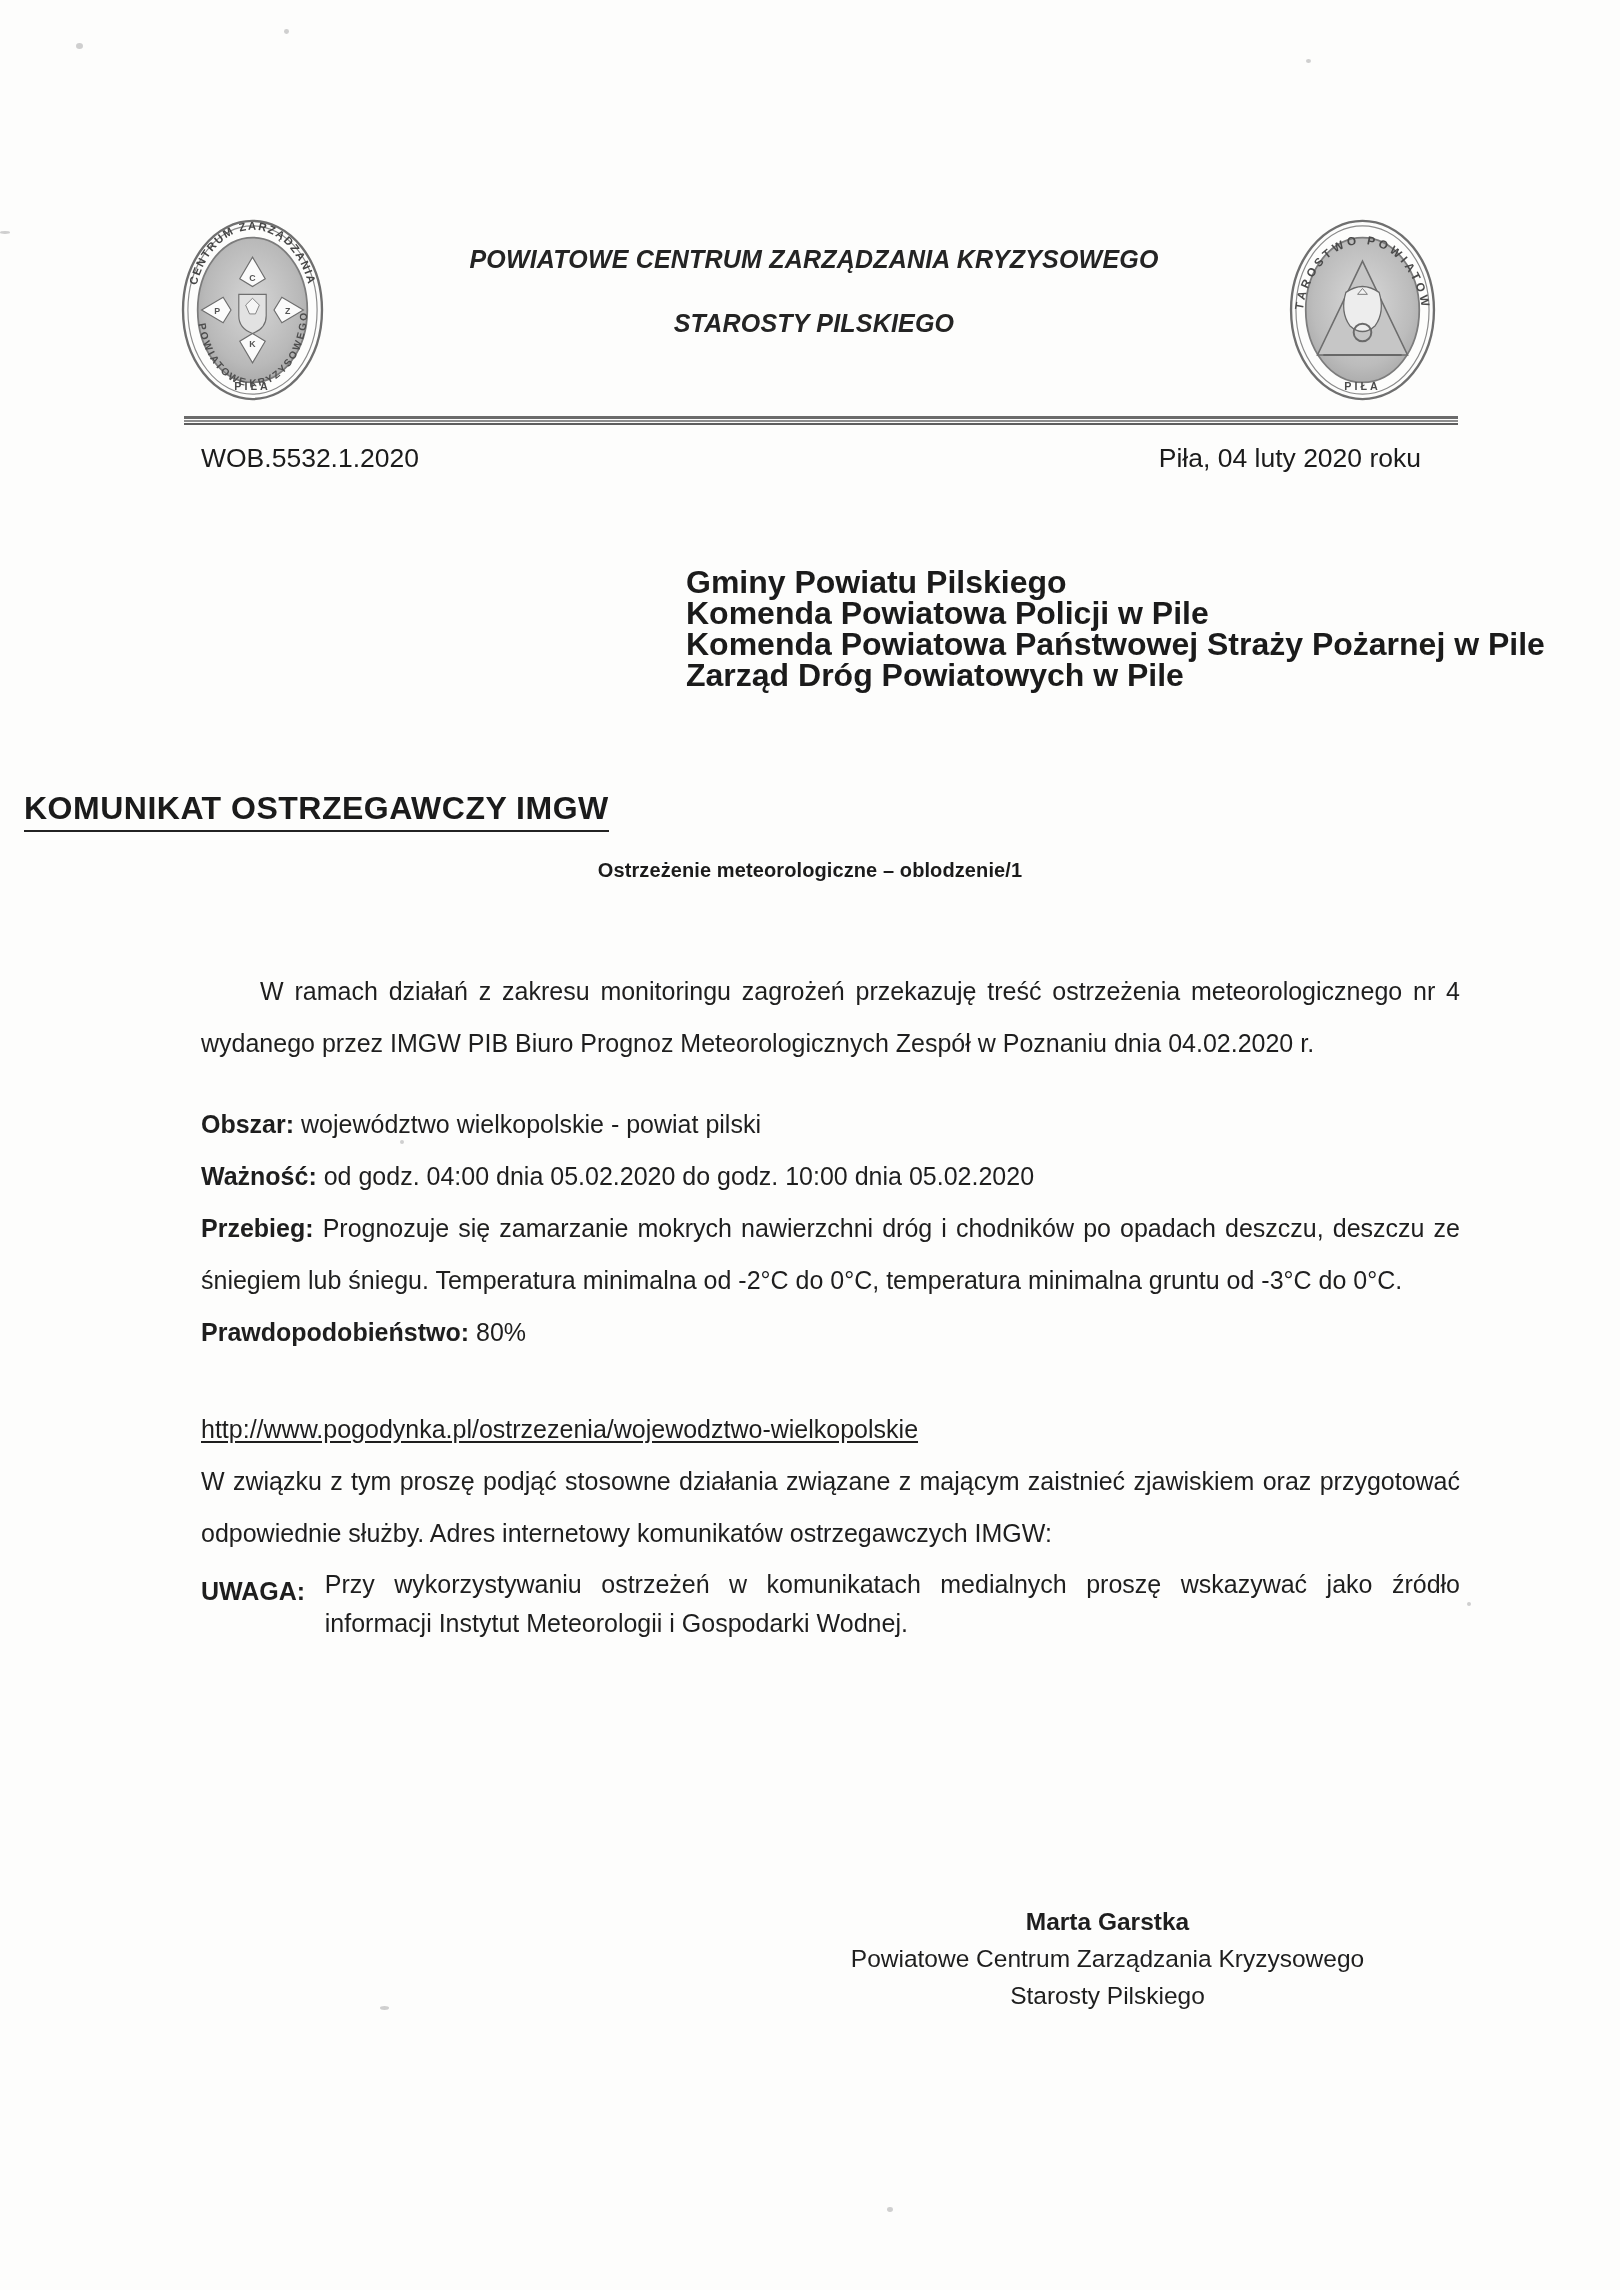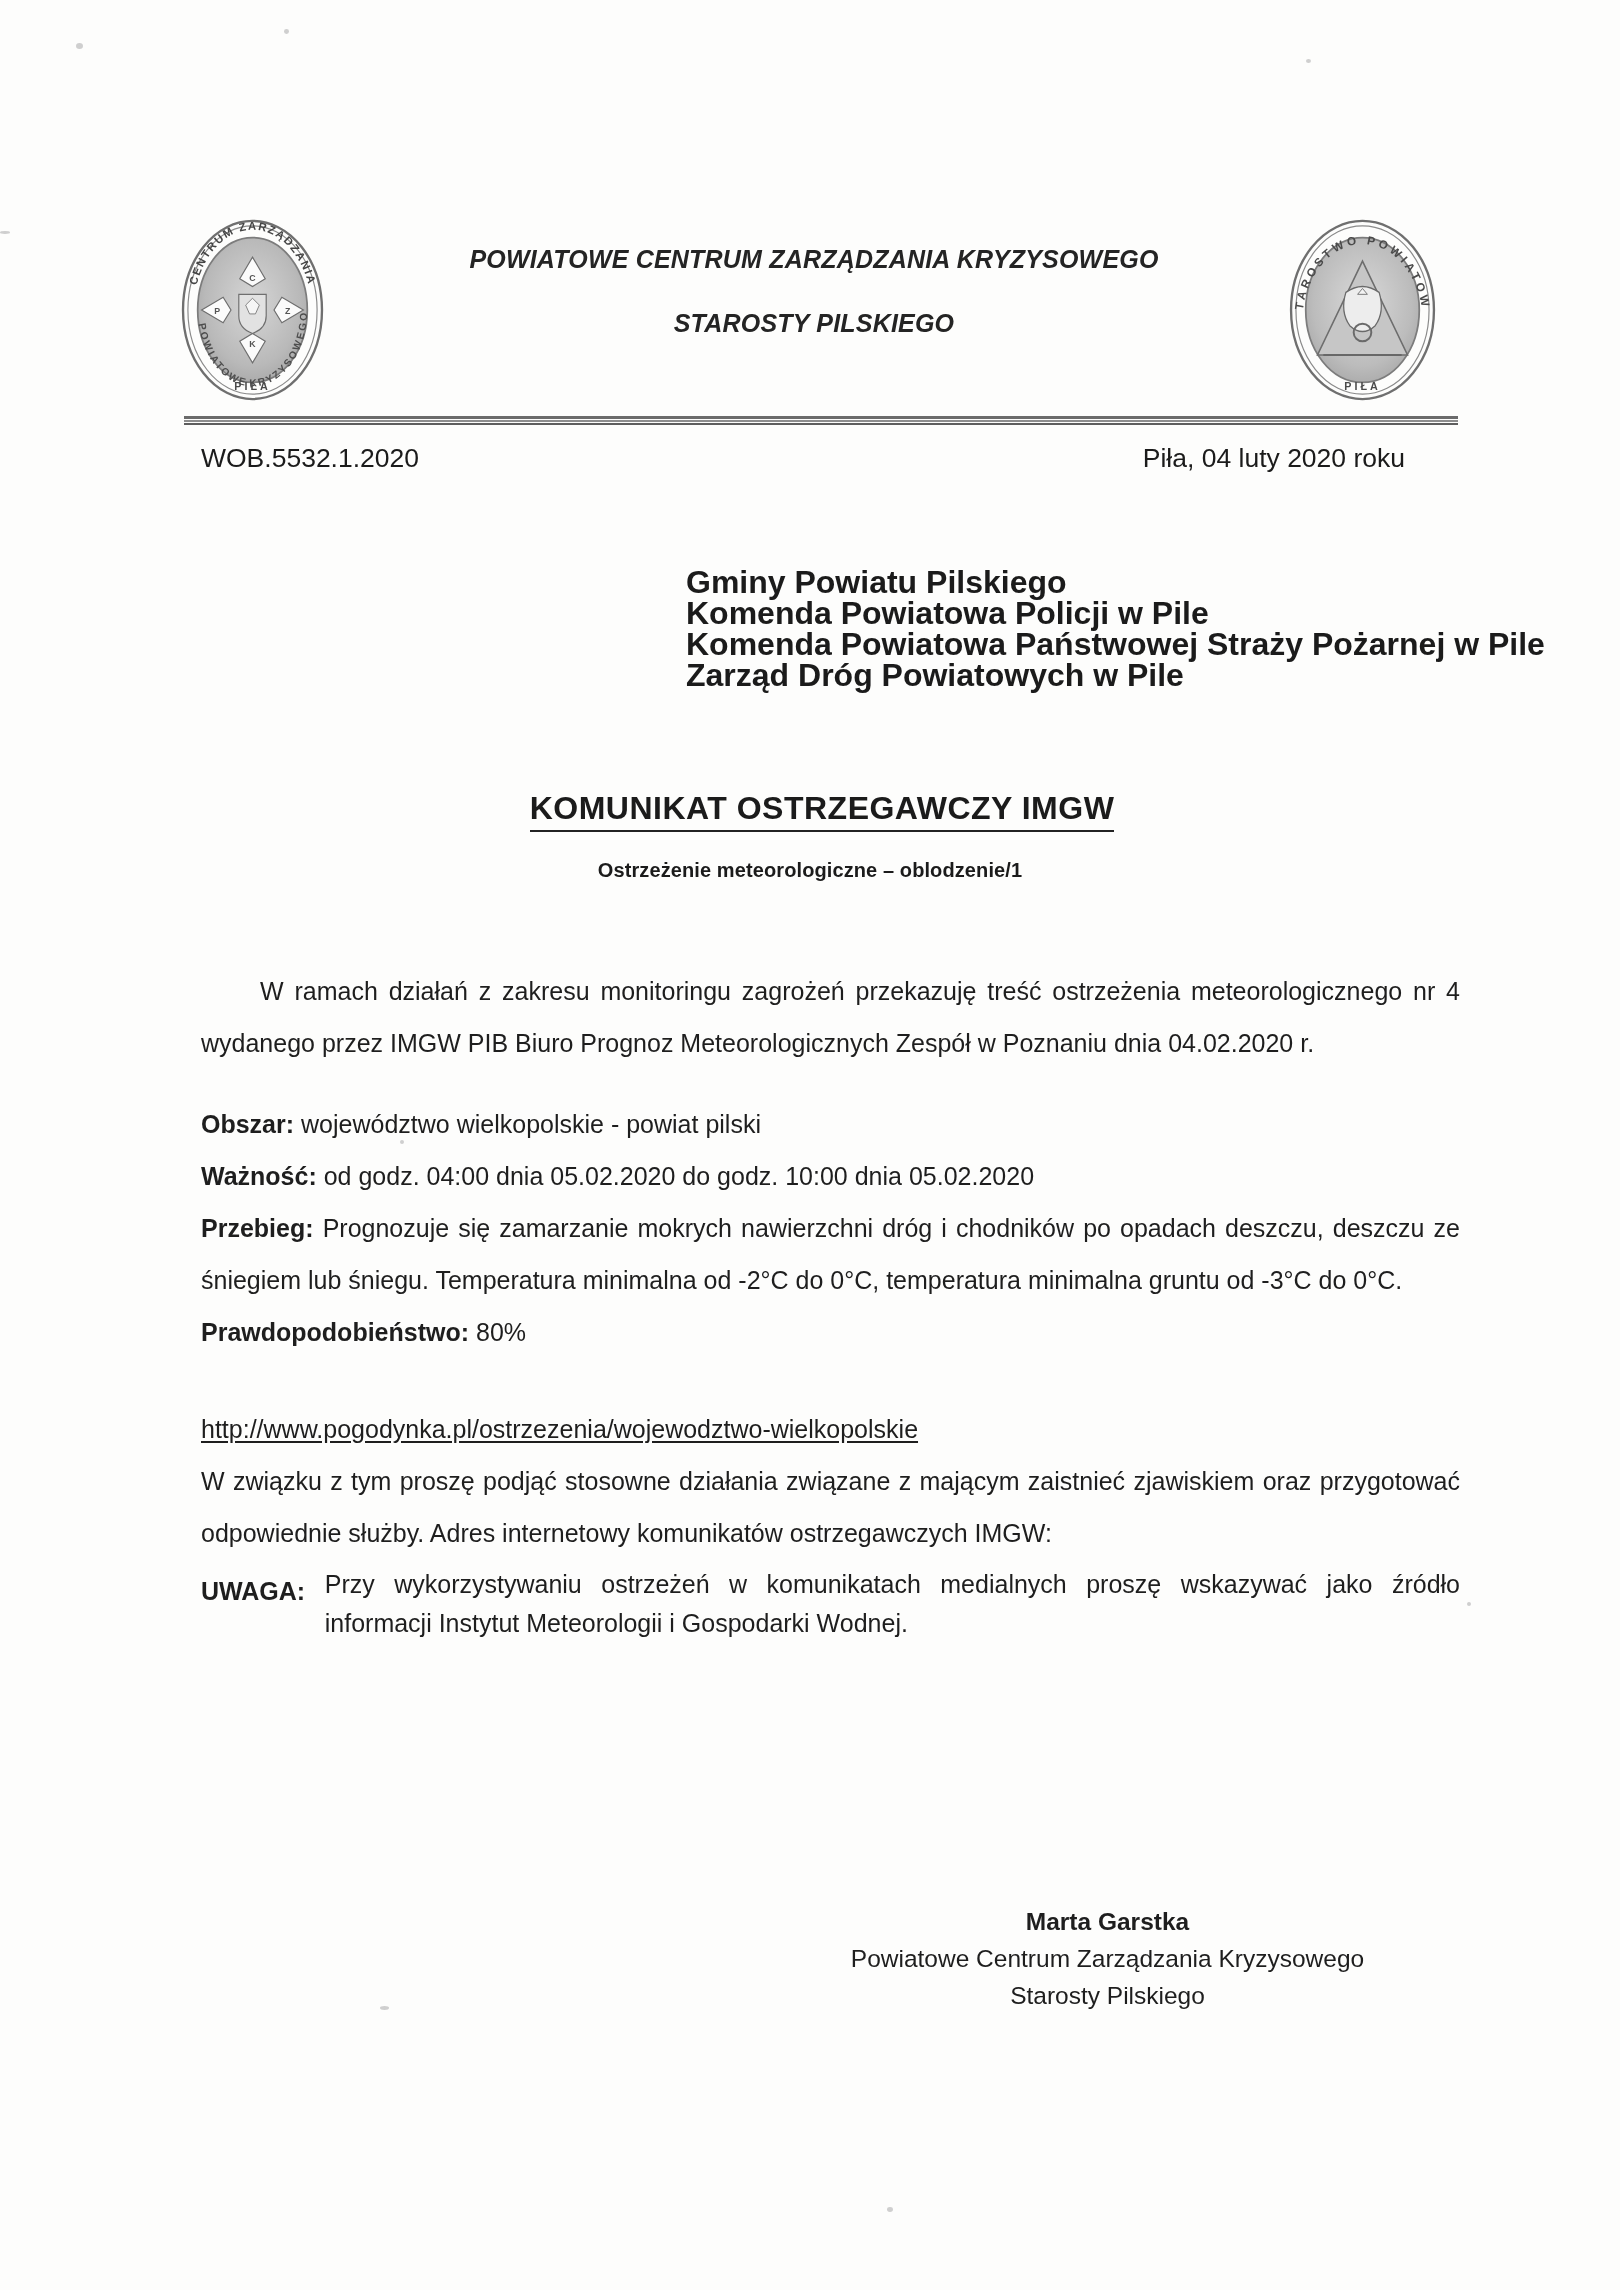--- a/index.html
+++ b/index.html
@@ -107,39 +107,38 @@
     position: absolute;
     left: 201px;
     top: 443px;
     width: 1259px;
     display: flex;
     justify-content: space-between;
     align-items: baseline;
     font-size: 26.5px;
     color: #1b1b1b;
   }
-  .ref-date { margin-right: 55px; }
+  .ref-date { margin-right: 39px; }
 
   
   .addressees {
     position: absolute;
     left: 686px;
     top: 567px;
     font-size: 32px;
     font-weight: bold;
     line-height: 31px;
     color: #1b1b1b;
   }
 
   
   .doc-title {
     position: absolute;
     left: 0; right: 0;
     top: 790px;
-    text-align: center;
     padding-left: 24px;
   }
   .doc-title span {
     font-size: 32px;
     font-weight: bold;
     letter-spacing: 0.5px;
     border-bottom: 2.9px solid #232323;
     padding-bottom: 3.9px;
   }
   .doc-subtitle {

